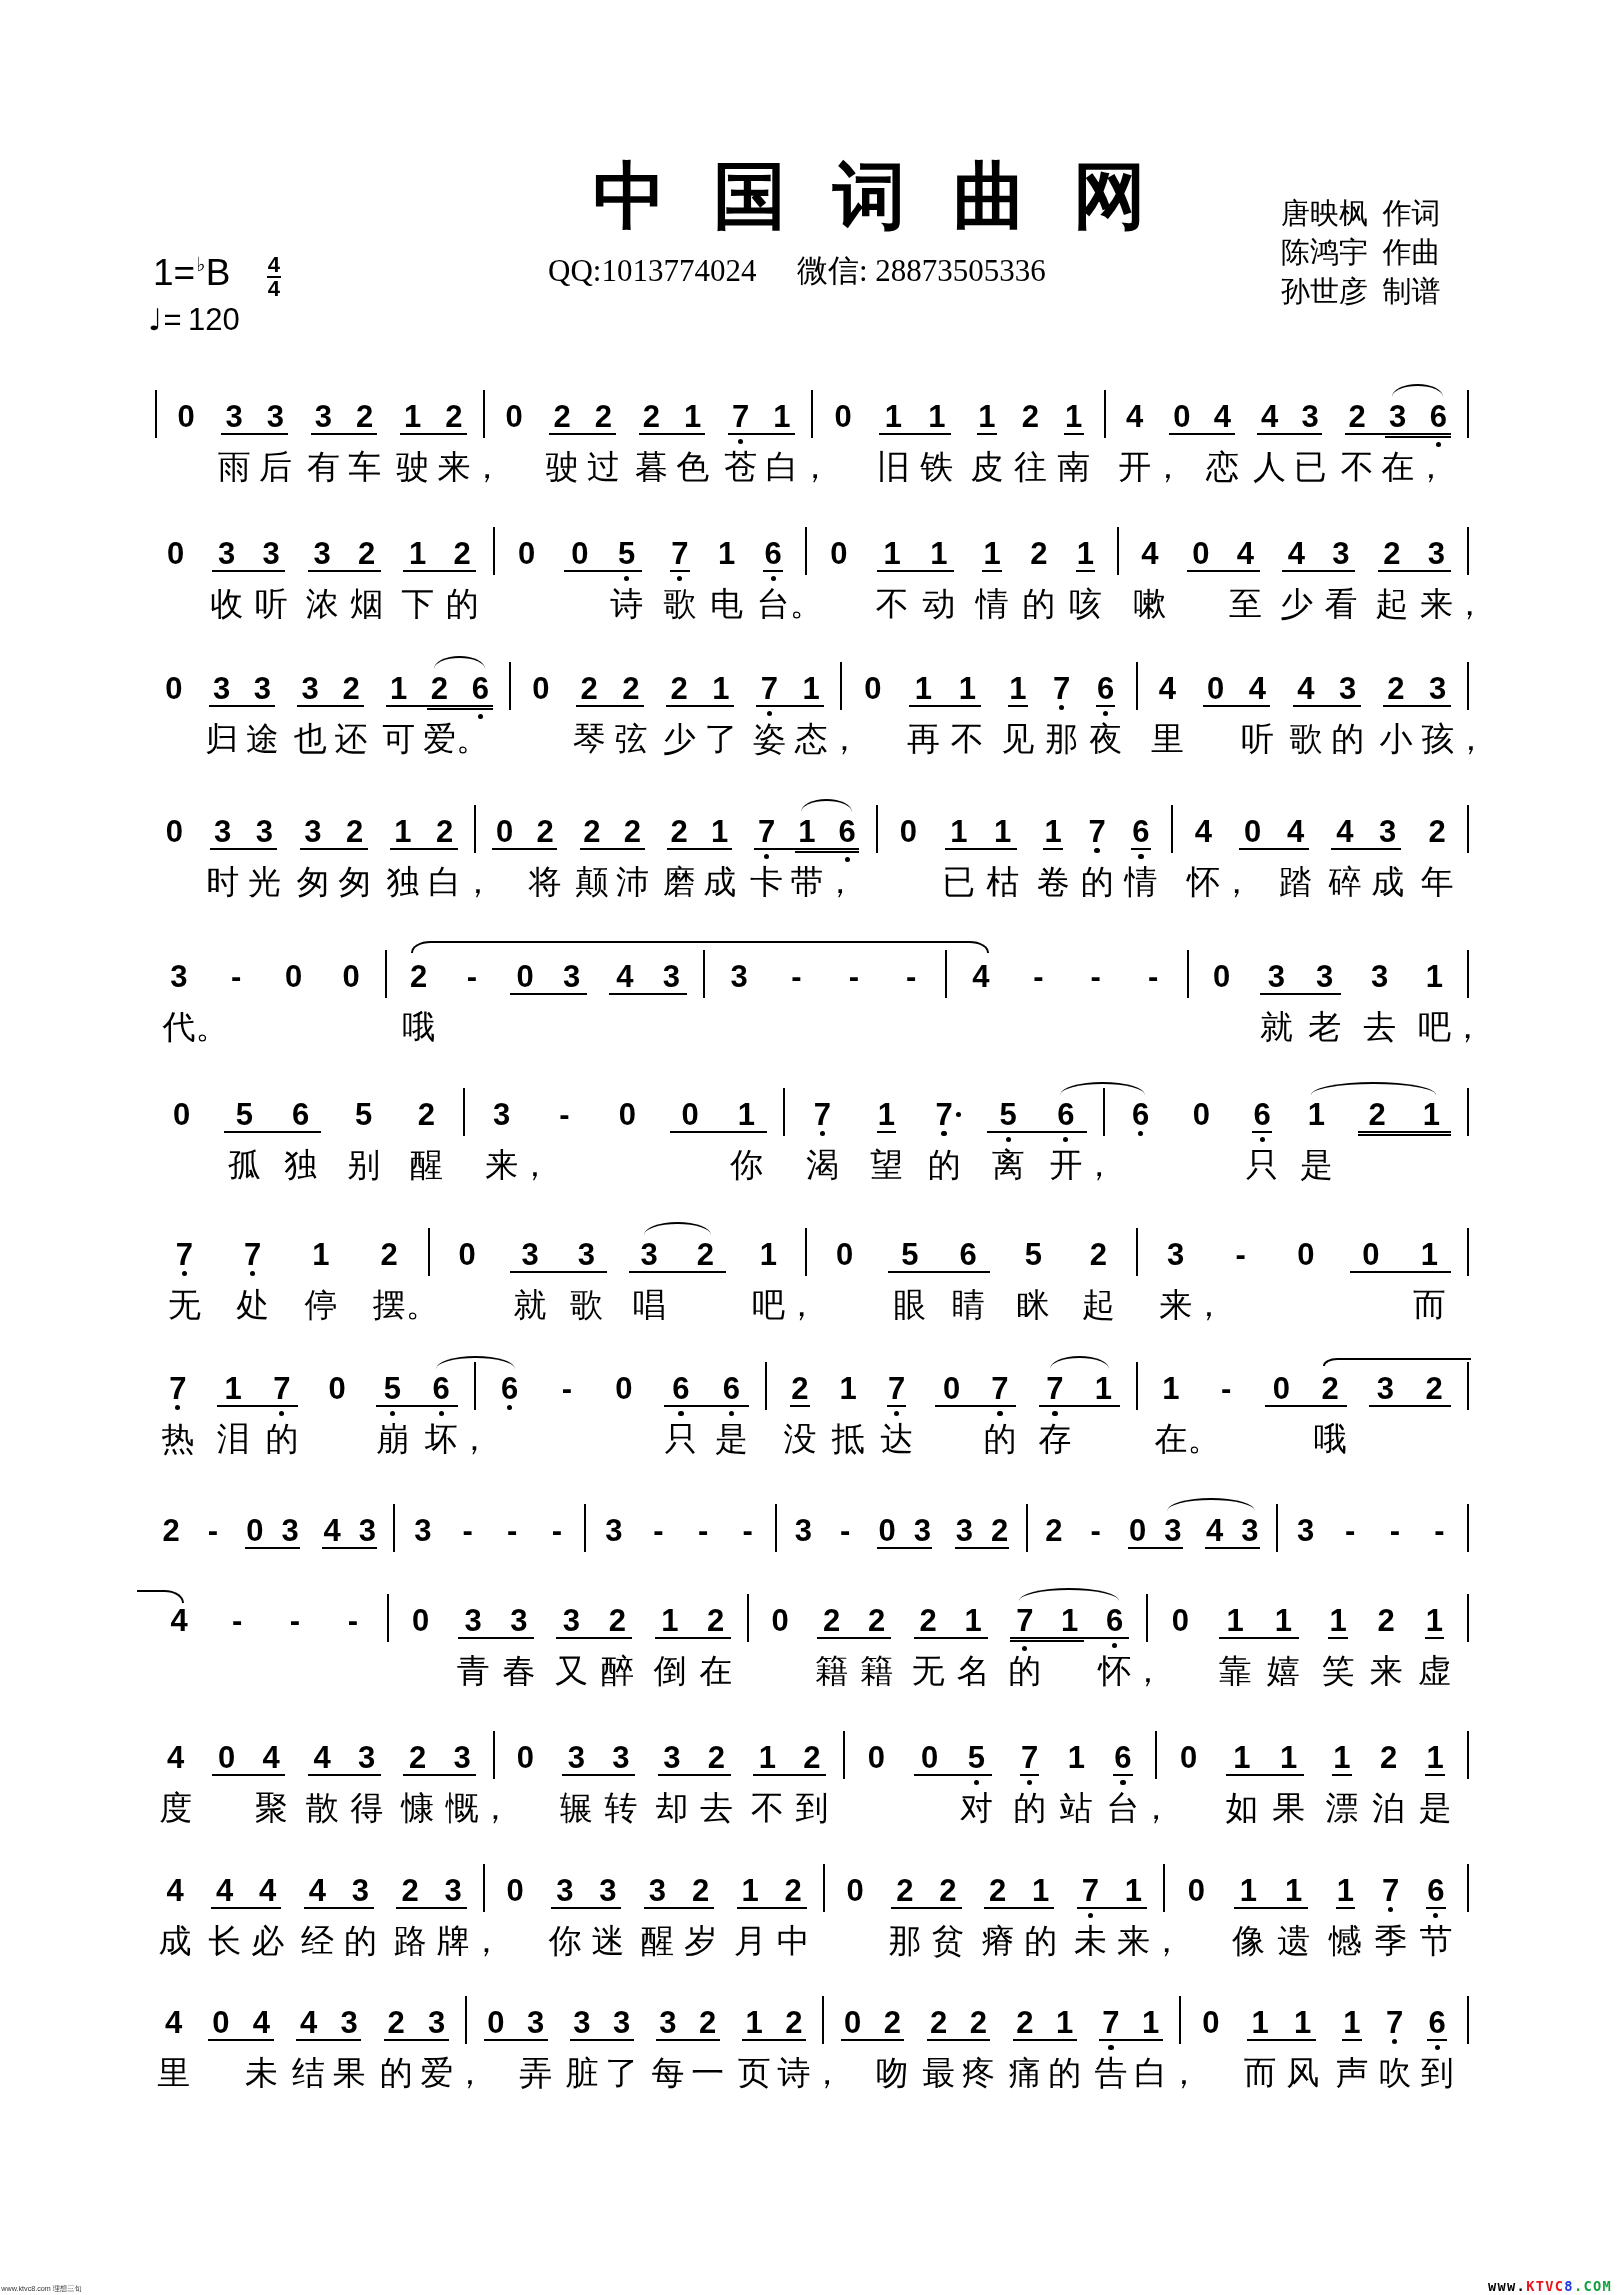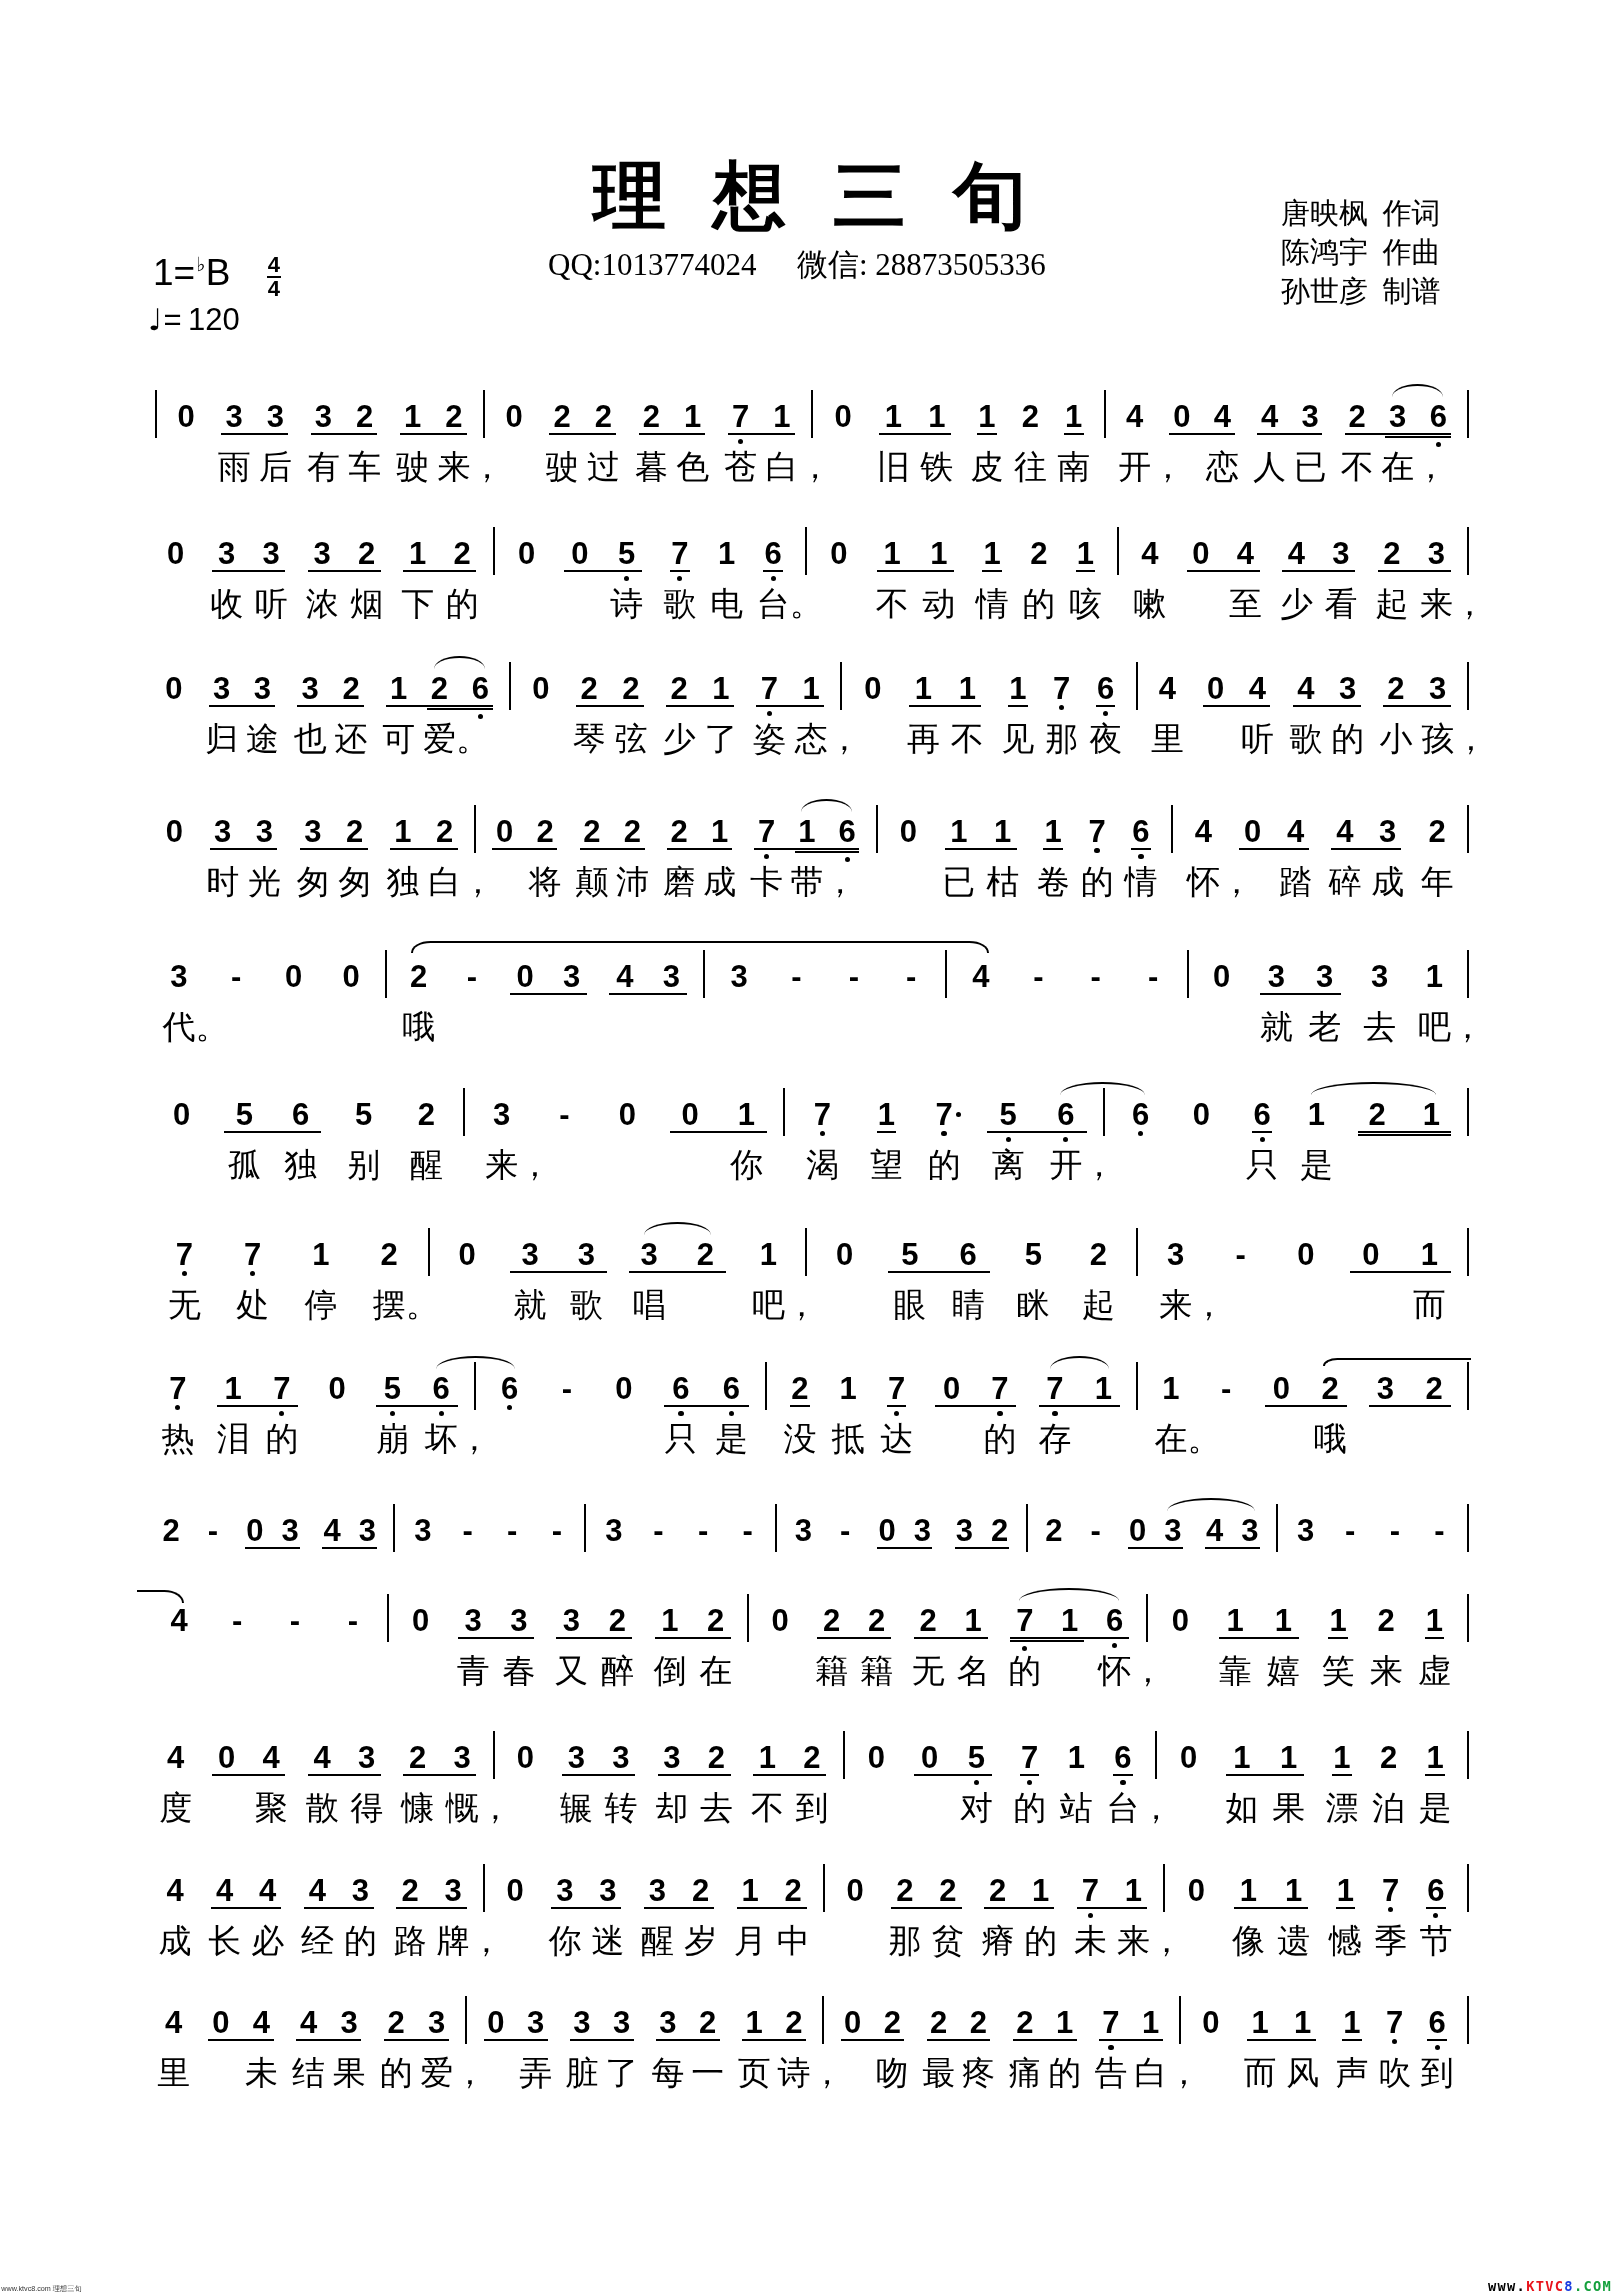--- a/index.html
+++ b/index.html
@@ -7,21 +7,21 @@
 body{position:relative;width:1623px;height:2295px;overflow:hidden;color:#000;font-family:"DejaVu Sans",sans-serif;}
 .abs{position:absolute;}
 .title{left:593px;top:156px;font-size:73px;line-height:79px;font-weight:bold;letter-spacing:47px;white-space:nowrap;}
 .key{left:153px;top:253px;font-family:"Liberation Sans",sans-serif;font-size:37px;line-height:39px;white-space:nowrap;}
 .key .flat{font-family:"DejaVu Sans",sans-serif;font-size:19.6px;position:relative;top:-14.4px;margin-left:1.3px;}
 .timesig{left:262px;top:254px;width:23.6px;font-family:"Liberation Sans",sans-serif;font-weight:bold;font-size:22px;line-height:22px;text-align:center;}
 .timesig .ts-line{height:2px;background:#000;margin:0 4.6px;}
 .tempo{left:148px;top:301px;font-family:"Liberation Sans",sans-serif;font-size:31px;line-height:37px;white-space:nowrap;}
 .tempo .qnote{font-family:"DejaVu Sans",sans-serif;font-size:30px;}
 .tempo .eq{margin:0 6.5px 0 1.3px;}
-.contact{left:548px;top:248px;font-family:"Liberation Serif",serif;font-size:31px;line-height:34px;white-space:nowrap;}
+.contact{left:548px;top:254px;font-family:"Liberation Serif",serif;font-size:31px;line-height:34px;white-space:nowrap;}
 .contact .wechat{position:absolute;left:249px;top:0;}
 .credits{left:1281px;top:194px;font-family:"DejaVu Serif",serif;font-size:29px;line-height:39px;white-space:nowrap;}
 .credits .role{margin-left:14.4px;}
 
 #score{position:absolute;left:0;top:0;width:1623px;height:2295px;}
 .row{position:absolute;display:flex;height:48px;left:145px;width:1324px;}
 .row.left-bar{left:155px;width:1314px;border-left:2px solid #000;}
 .r0{top:390px}.r1{top:527px}.r2{top:662px}.r3{top:805px}.r4{top:950px}.r5{top:1088px}.r6{top:1228px}
 .r7{top:1362px}.r8{top:1504px}.r9{top:1594px}.r10{top:1731px}.r11{top:1864px}.r12{top:1996px}
 .measure{position:relative;display:flex;height:48px;padding:0 5.2px;border-right:2px solid #000;min-width:0;}
@@ -39,21 +39,21 @@
 .slur.long{top:-9.2px;height:11.8px;border:2px solid #000;border-top-width:2.6px;border-bottom:none;border-radius:19.6px 19.6px 0 0 / 11.8px 11.8px 0 0;}
 .slur.open-right{top:-3.9px;height:7.9px;border-top:2.6px solid #000;border-left:2px solid #000;border-radius:14.4px 0 0 0 / 7.9px 0 0 0;}
 .slur.open-left{top:-3.9px;height:13px;border-top:2.6px solid #000;border-right:2px solid #000;border-radius:0 19.6px 0 0 / 0 13px 0 0;}
 
 .footer-left{left:1.3px;top:2284px;font-family:"Liberation Sans",sans-serif;font-size:7.2px;line-height:9.2px;color:#333;white-space:nowrap;}
 .footer-right{left:1488px;top:2279px;font-family:"DejaVu Sans Mono",monospace;font-weight:bold;font-size:13.7px;line-height:15.7px;letter-spacing:1.3px;white-space:nowrap;}
 </style>
 </head>
 <body>
 
-<div class="abs title">理想三旬</div>
+<div class="abs title">中国词曲网</div>
 
 <div class="abs key">
   <span>1=</span><span class="flat">♭</span><span>B</span>
 </div>
 
 <div class="abs timesig">
   <div>4</div>
   <div class="ts-line"></div>
   <div>4</div>
 </div>

